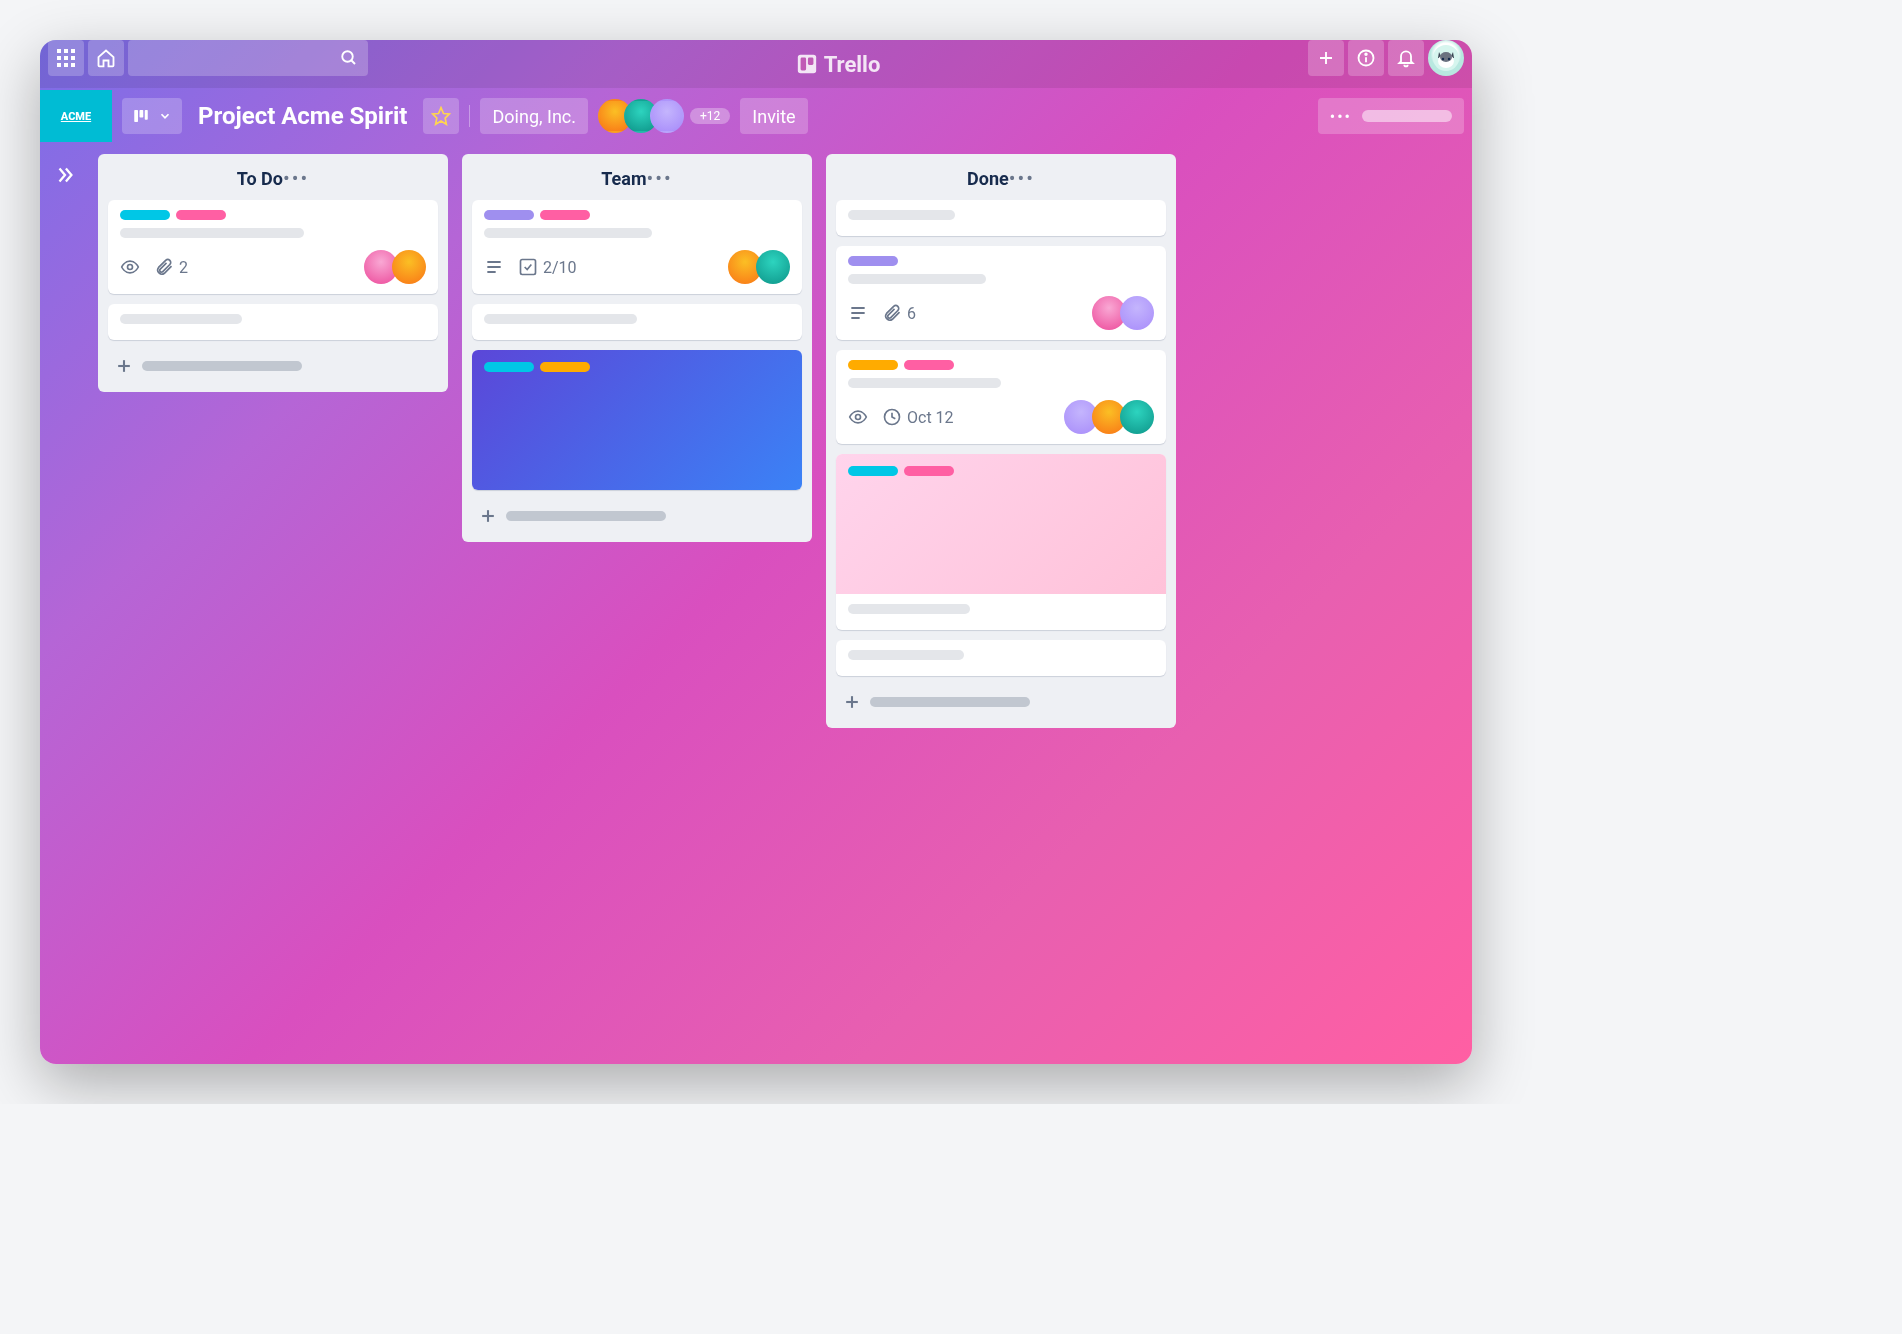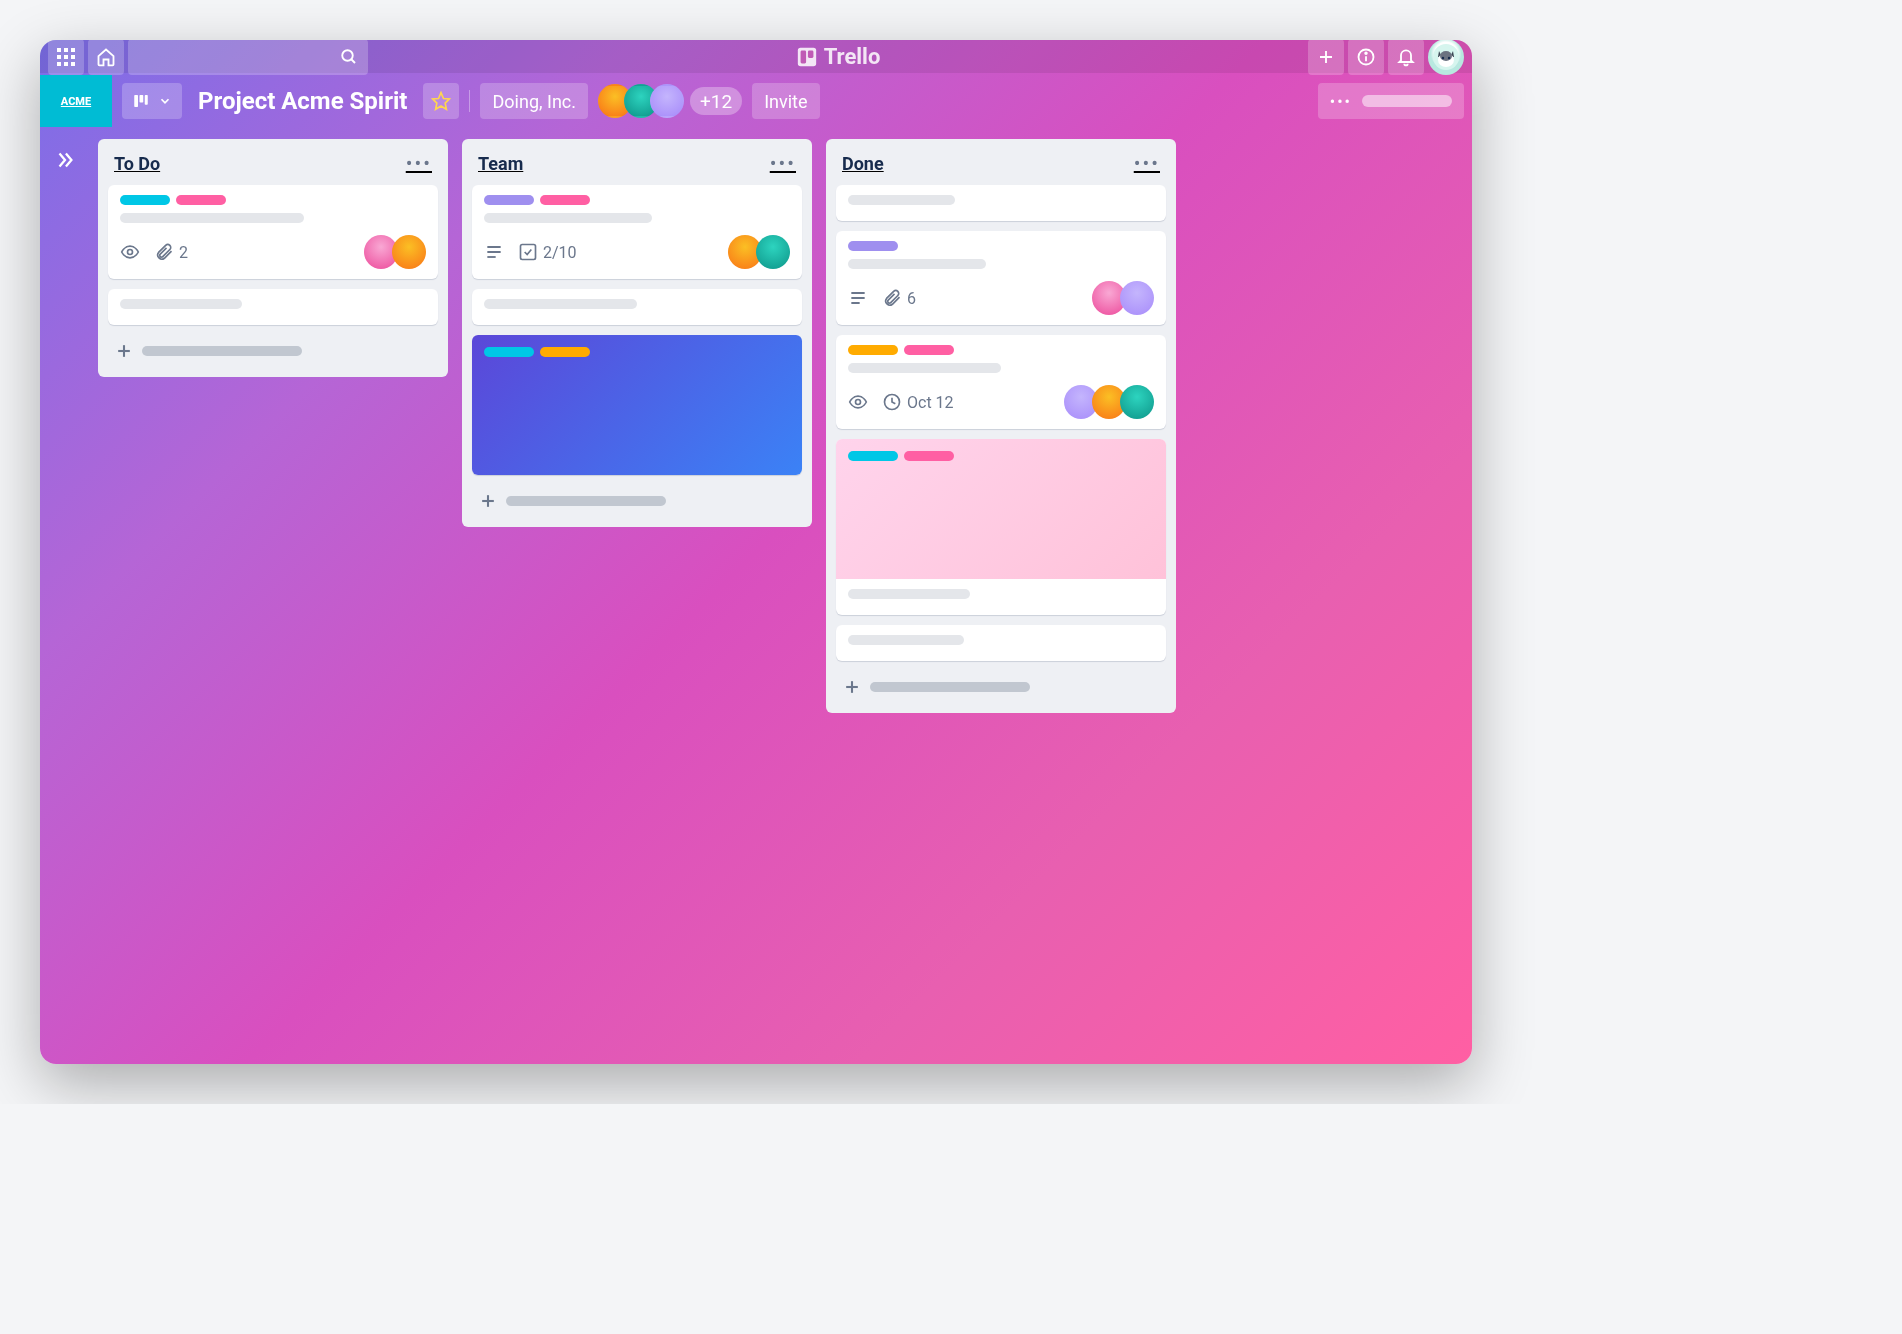--- a/index.html
+++ b/index.html
@@ -11,23 +11,22 @@
 .window {
   width: 1432px;
   height: 1024px;
   border-radius: 16px;
   overflow: hidden;
   box-shadow: 0 20px 60px rgba(0,0,0,0.3);
   background: linear-gradient(135deg, #7b6ee8 0%, #b565d6 25%, #d94fbf 50%, #e85fb0 75%, #ff5fa3 100%);
   position: relative;
 }
 .topbar {
-  height: 33px;
-  display: flex;
-  align-items: center;
+  height: 48px;
+  display: flex;
   padding: 0 8px;
   gap: 4px;
   background: rgba(0,0,0,0.08);
 }
 .icon-btn {
   width: 36px;
   height: 36px;
   border-radius: 4px;
   background: rgba(255,255,255,0.22);
   display: flex;
@@ -117,25 +116,25 @@
 .member-stack .mem {
   width: 34px; height: 34px; border-radius: 50%;
   margin-left: -8px;
   border: 2px solid rgba(0,0,0,0);
 }
 .mem.orange { background: radial-gradient(circle at 50% 35%, #fbbf24, #f97316); }
 .mem.teal { background: radial-gradient(circle at 50% 35%, #2dd4bf, #0d9488); }
 .mem.purple { background: radial-gradient(circle at 50% 35%, #c4b5fd, #a78bfa); }
 .mem.pink { background: radial-gradient(circle at 50% 35%, #f9a8d4, #ec4899); }
 .count-badge {
-  height: 28px;
+  height: 16px;
   border-radius: 14px;
   background: rgba(255,255,255,0.3);
   color: #fff;
-  font-size: 19px;
+  font-size: 12px;
   padding: 0 10px;
   display:flex;align-items:center;
   margin-left: -4px;
 }
 .menu-btn {
   margin-left: auto;
   height: 36px;
   border-radius: 4px;
   background: rgba(255,255,255,0.22);
   display:flex;align-items:center;
@@ -165,23 +164,22 @@
 .list {
   width: 350px;
   background: #eef0f4;
   border-radius: 6px;
   padding: 10px;
   flex-shrink: 0;
 }
 .list-head {
   display: flex;
   align-items: center;
-  justify-content: space-between;
+  justify-content: center;
   padding: 2px 6px 10px;
-  text-decoration: underline;
 }
 .list-title {
   font-size: 18px;
   font-weight: 700;
   color: #172b4d;
 }
 .dots { color: #6b778c; font-size: 20px; letter-spacing: 2px; }
 .card {
   background: #fff;
   border-radius: 6px;

